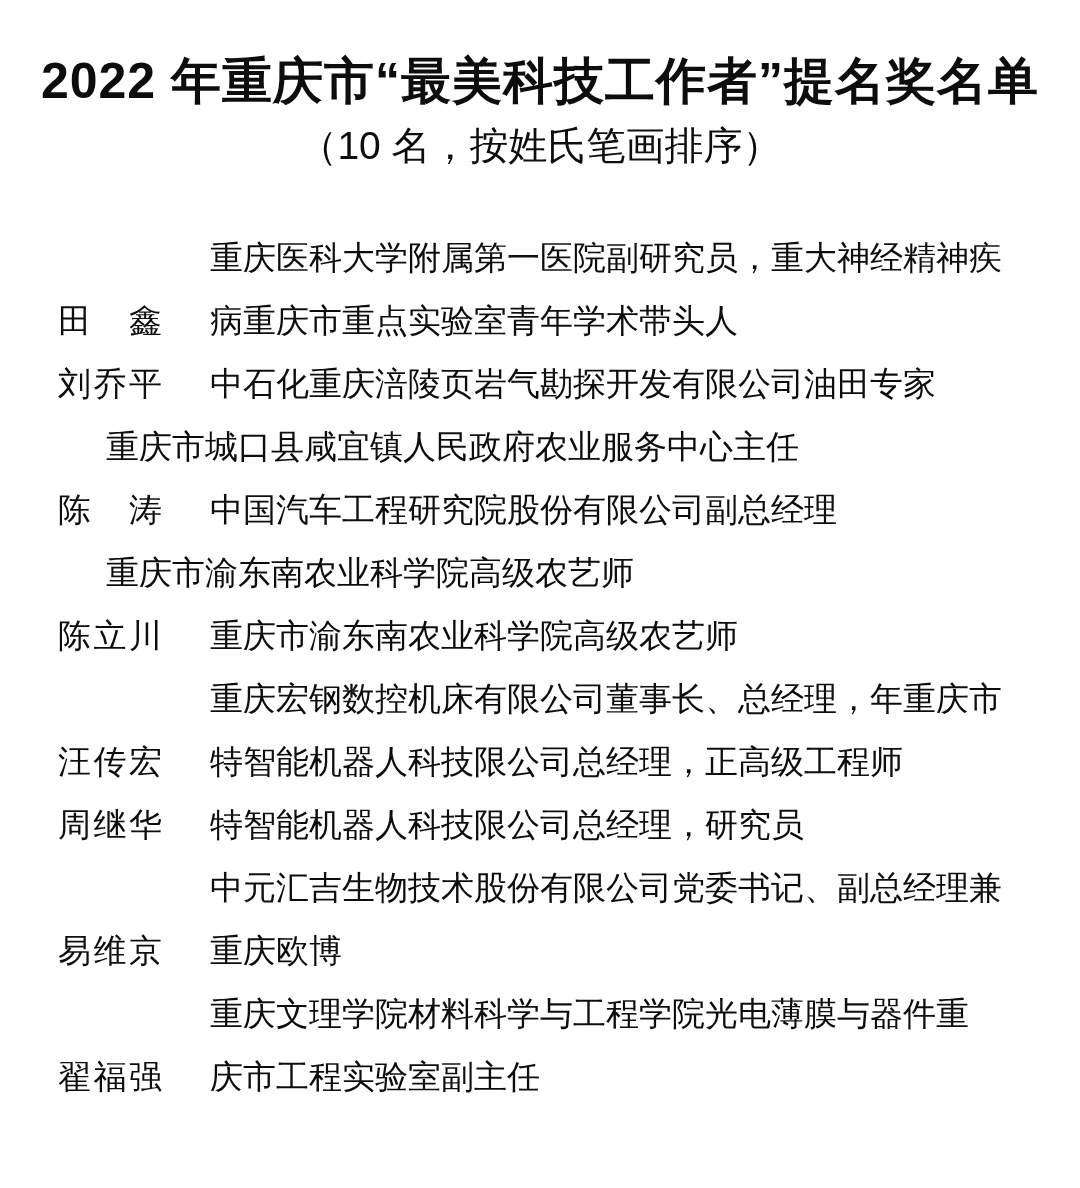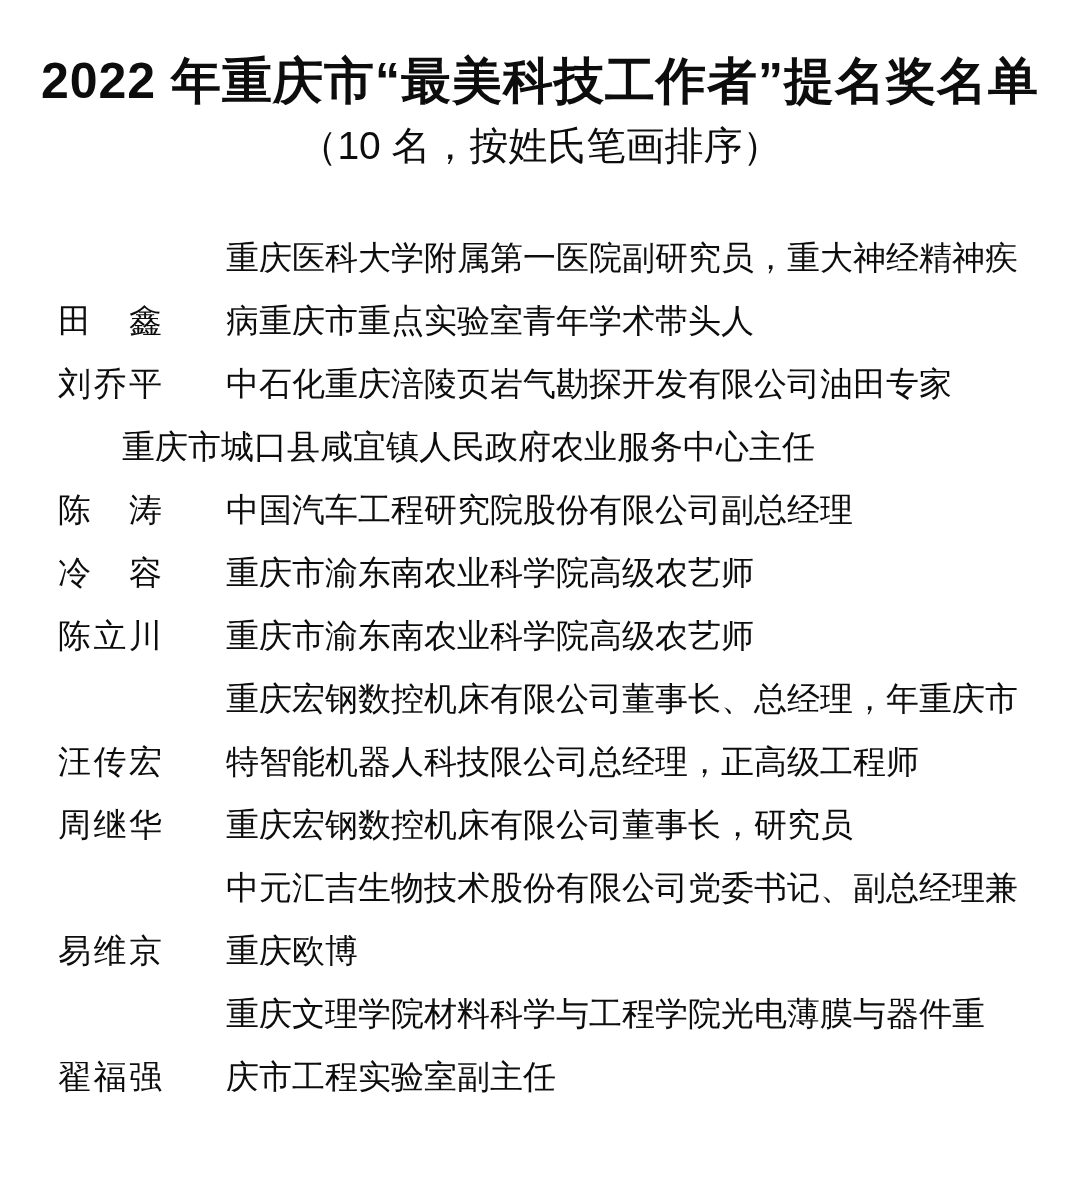--- a/index.html
+++ b/index.html
@@ -48,21 +48,21 @@
   }
   .awardee-name {
     flex: 0 0 104px;
     width: 104px;
     text-align: justify;
     text-align-last: justify;
     -moz-text-align-last: justify;
     white-space: nowrap;
   }
   .awardee-desc {
-    margin-left: 64px;
+    margin-left: 48px;
     width: 812px;
     white-space: pre-line;
     text-align: left;
   }
 </style>
 </head>
 <body>
 
 <div class="page">
 
@@ -85,38 +85,37 @@
     <div class="awardee-row">
       <span class="awardee-desc">重庆市城口县咸宜镇人民政府农业服务中心主任</span>
     </div>
 
     <div class="awardee-row">
       <span class="awardee-name">陈涛</span>
       <span class="awardee-desc">中国汽车工程研究院股份有限公司副总经理</span>
     </div>
 
     <div class="awardee-row">
-      <span class="awardee-name">冷容</span>
       <span class="awardee-desc">重庆市渝东南农业科学院高级农艺师</span>
     </div>
 
     <div class="awardee-row">
       <span class="awardee-name">陈立川</span>
       <span class="awardee-desc">重庆市渝东南农业科学院高级农艺师</span>
     </div>
 
     <div class="awardee-row">
       <span class="awardee-name">汪传宏</span>
       <span class="awardee-desc">重庆宏钢数控机床有限公司董事长、总经理，年重庆市
 特智能机器人科技限公司总经理，正高级工程师</span>
     </div>
 
     <div class="awardee-row">
       <span class="awardee-name">周继华</span>
-      <span class="awardee-desc">重庆宏钢数控机床有限公司董事长，研究员</span>
+      <span class="awardee-desc">特智能机器人科技限公司总经理，研究员</span>
     </div>
 
     <div class="awardee-row">
       <span class="awardee-name">易维京</span>
       <span class="awardee-desc">中元汇吉生物技术股份有限公司党委书记、副总经理兼
 重庆欧博</span>
     </div>
 
     <div class="awardee-row">
       <span class="awardee-name">翟福强</span>

